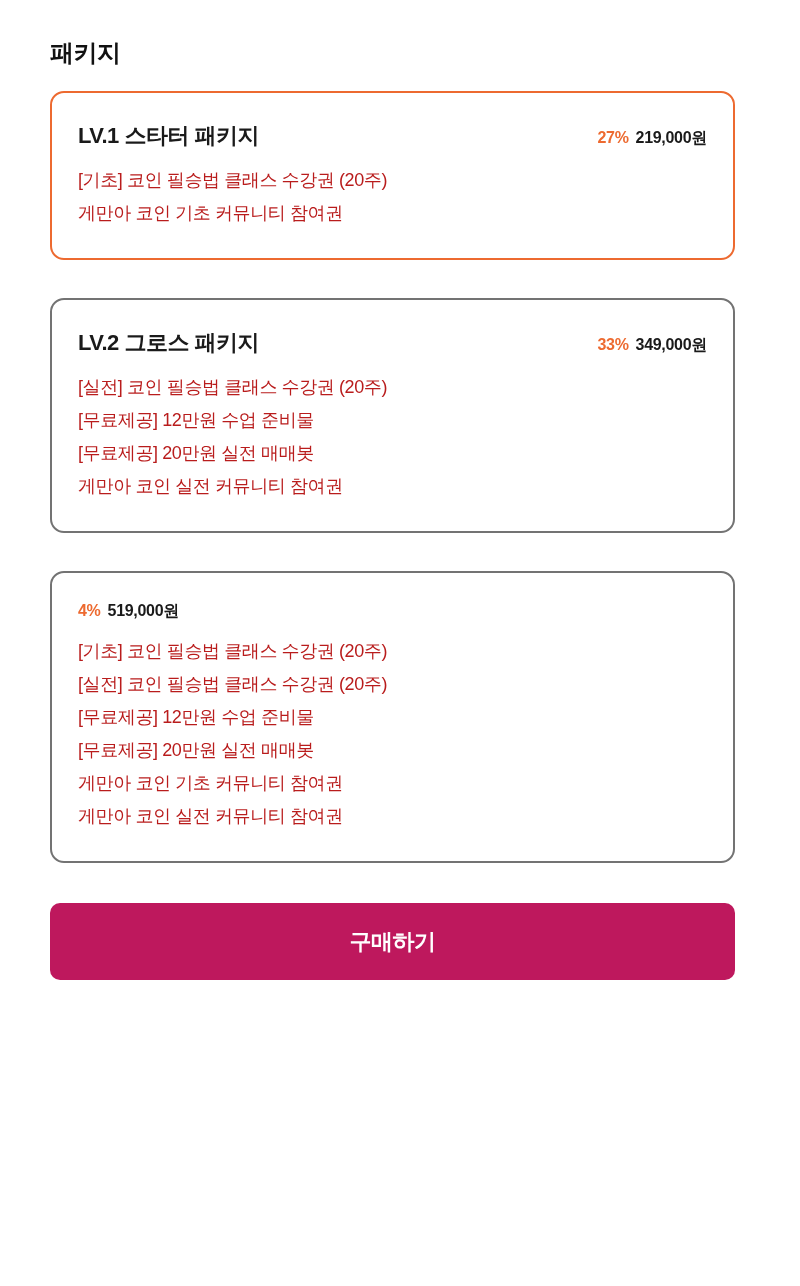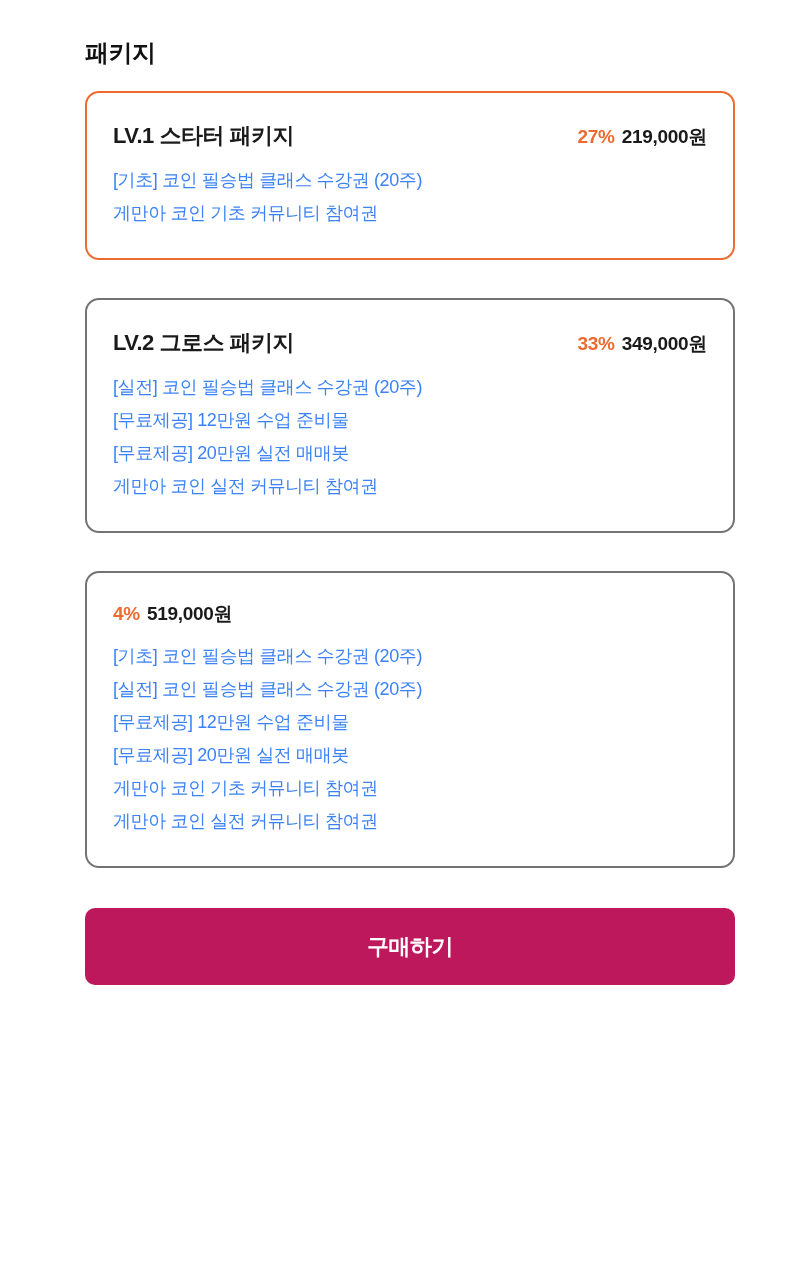--- a/index.html
+++ b/index.html
@@ -5,21 +5,21 @@
   * { margin: 0; padding: 0; box-sizing: border-box; }
   html, body {
     width: 800px;
     background: #ffffff;
     font-family: "Liberation Sans", sans-serif;
   }
   .page {
     width: 800px;
     height: 1286px;
     background: #ffffff;
-    padding: 37px 65px 0 85px;
+    padding: 37px 65px 0 50px;
     overflow: hidden;
   }
   .section-title {
     font-size: 24px;
     font-weight: 700;
     color: #111111;
     letter-spacing: -0.5px;
     margin-bottom: 22px;
   }
   .card {
@@ -39,37 +39,37 @@
     align-items: baseline;
     margin-bottom: 13px;
   }
   .card-title {
     font-size: 22px;
     font-weight: 700;
     color: #1a1a1a;
     letter-spacing: -0.5px;
   }
   .card-price-group {
-    font-size: 19px;
+    font-size: 16px;
     font-weight: 600;
     color: #1a1a1a;
     letter-spacing: -0.3px;
     white-space: nowrap;
     text-align: center;
   }
   .discount-pct {
     color: #ed6a30;
     font-weight: 700;
     margin-right: 7px;
   }
   .benefit-list { list-style: none; }
   .benefit-item {
     font-size: 18px;
     line-height: 33px;
-    color: #3b82f6;
+    color: #b91c1c;
     letter-spacing: -0.4px;
   }
   .summary {
     margin-top: 200px;
   }
   .summary-strike-row {
     text-align: right;
     font-size: 18px;
     color: #8f8f8f;
     letter-spacing: -0.3px;

